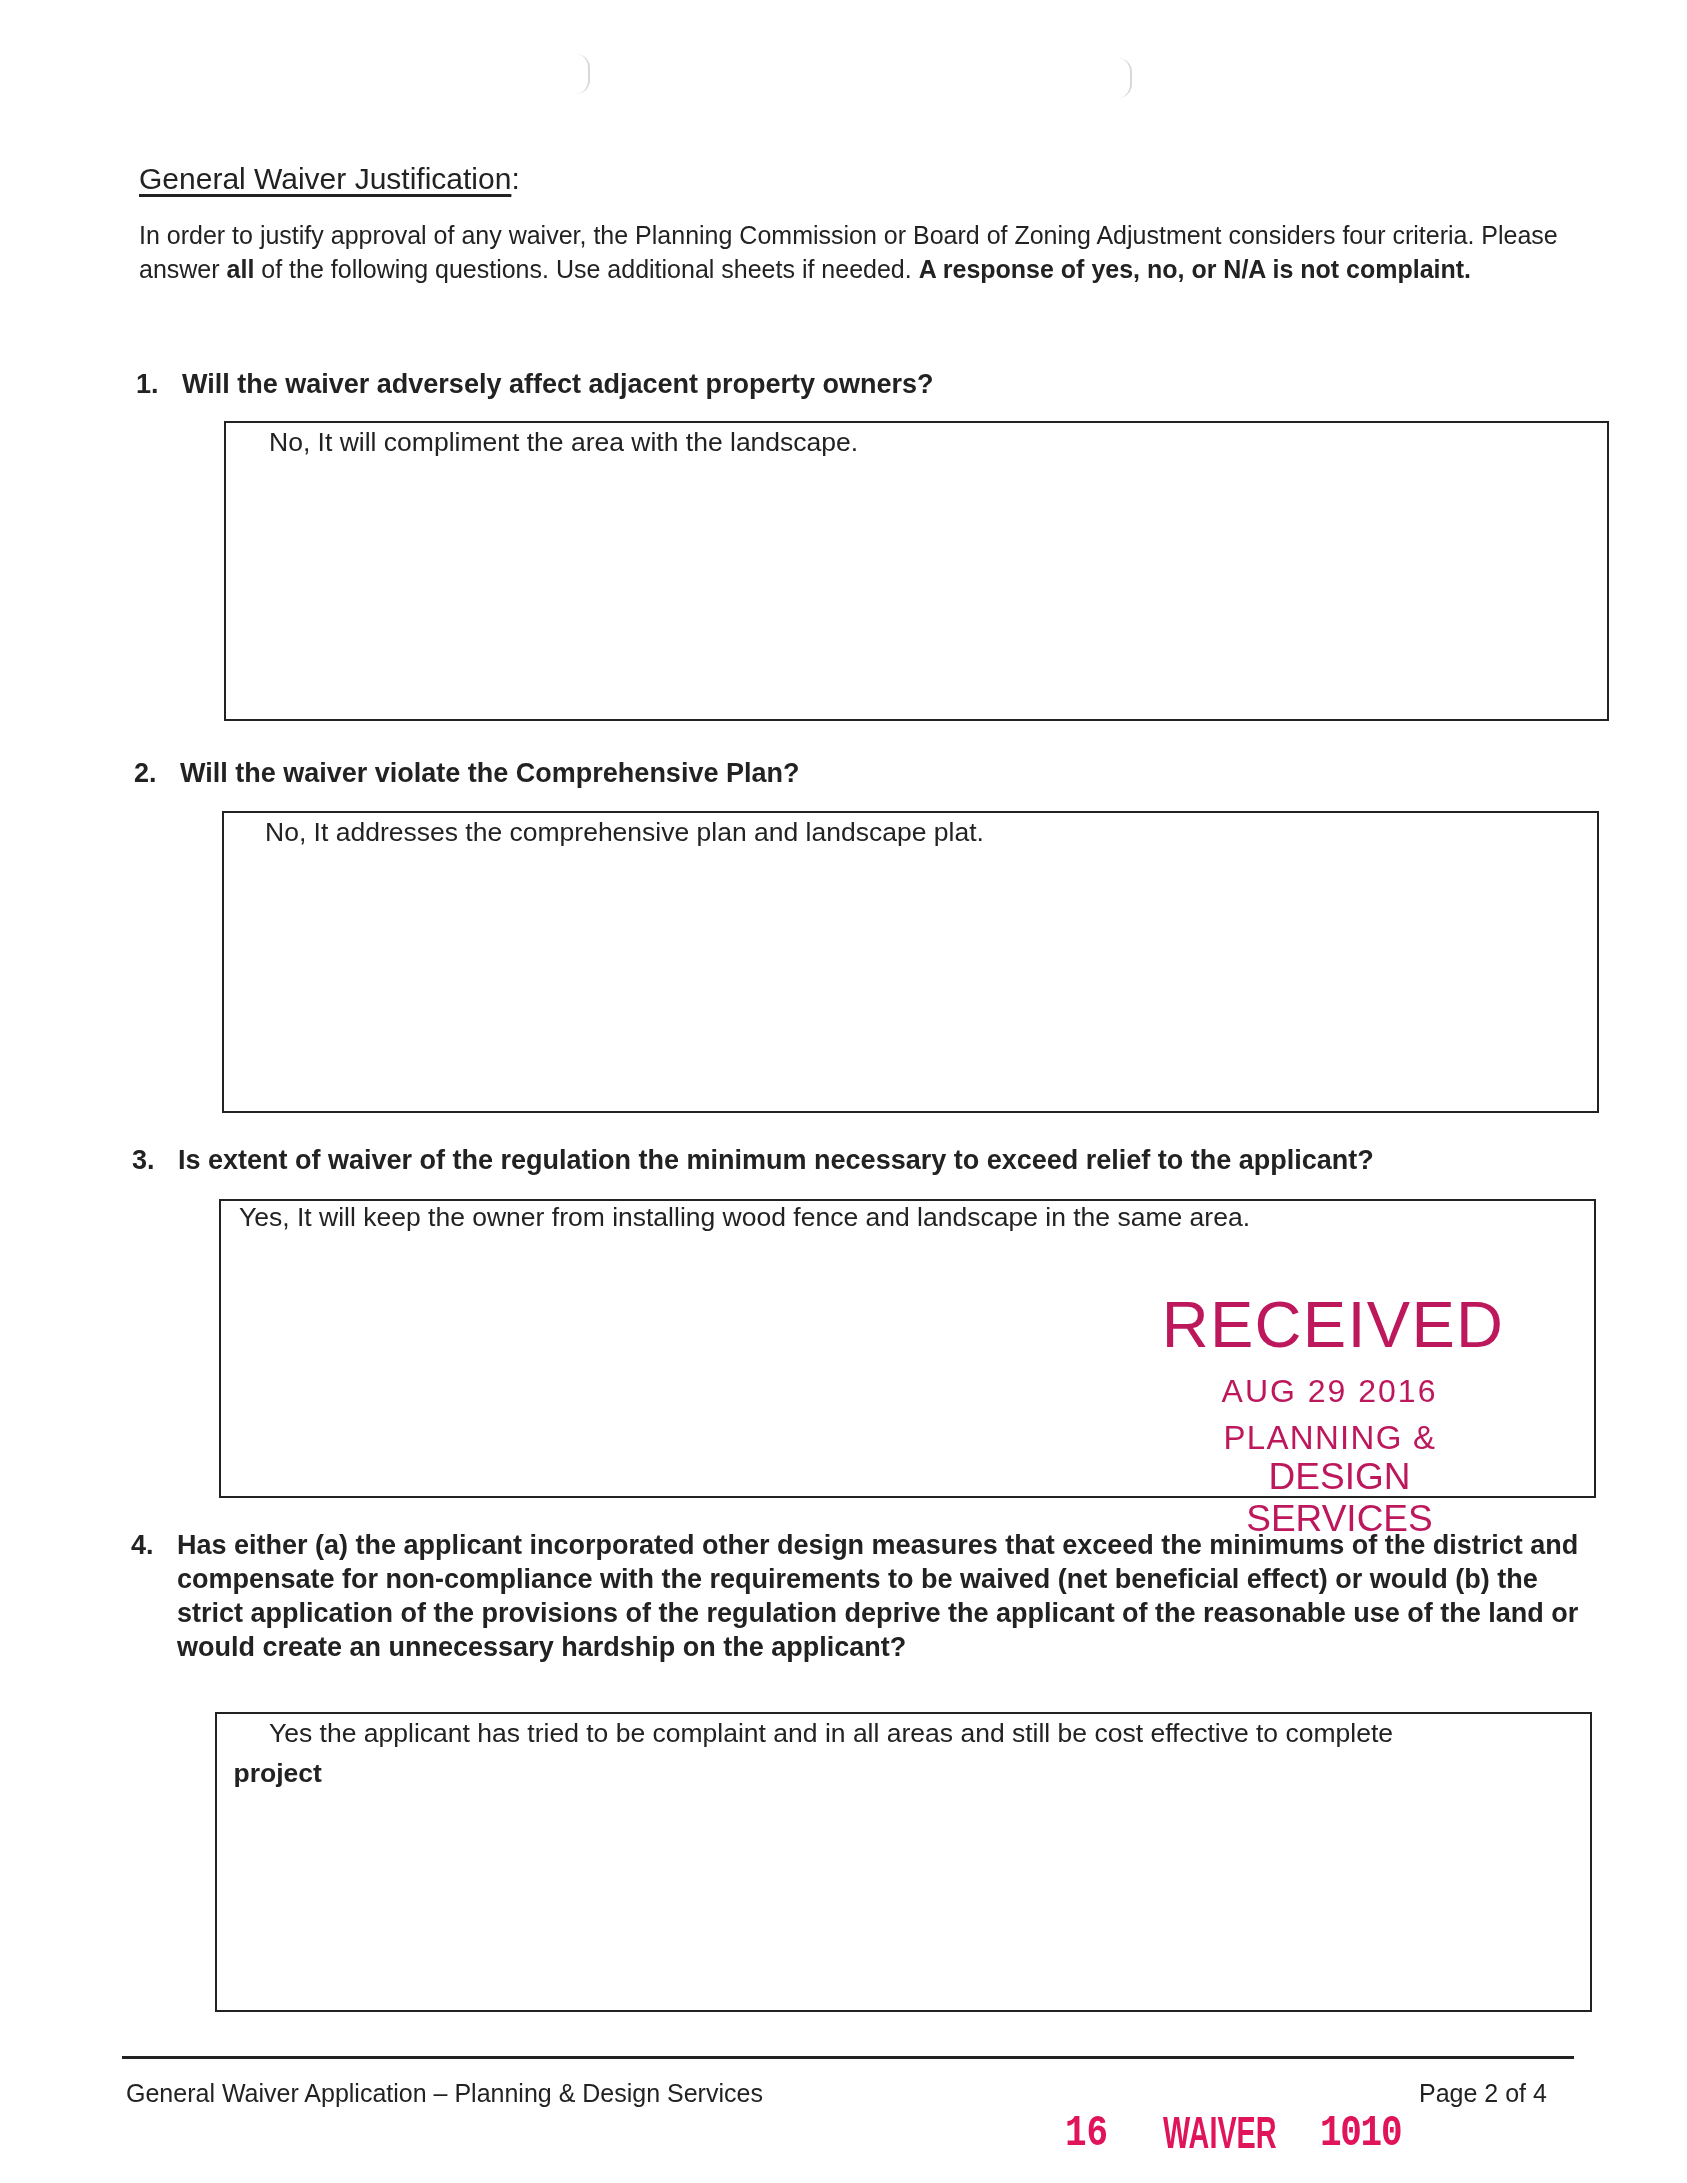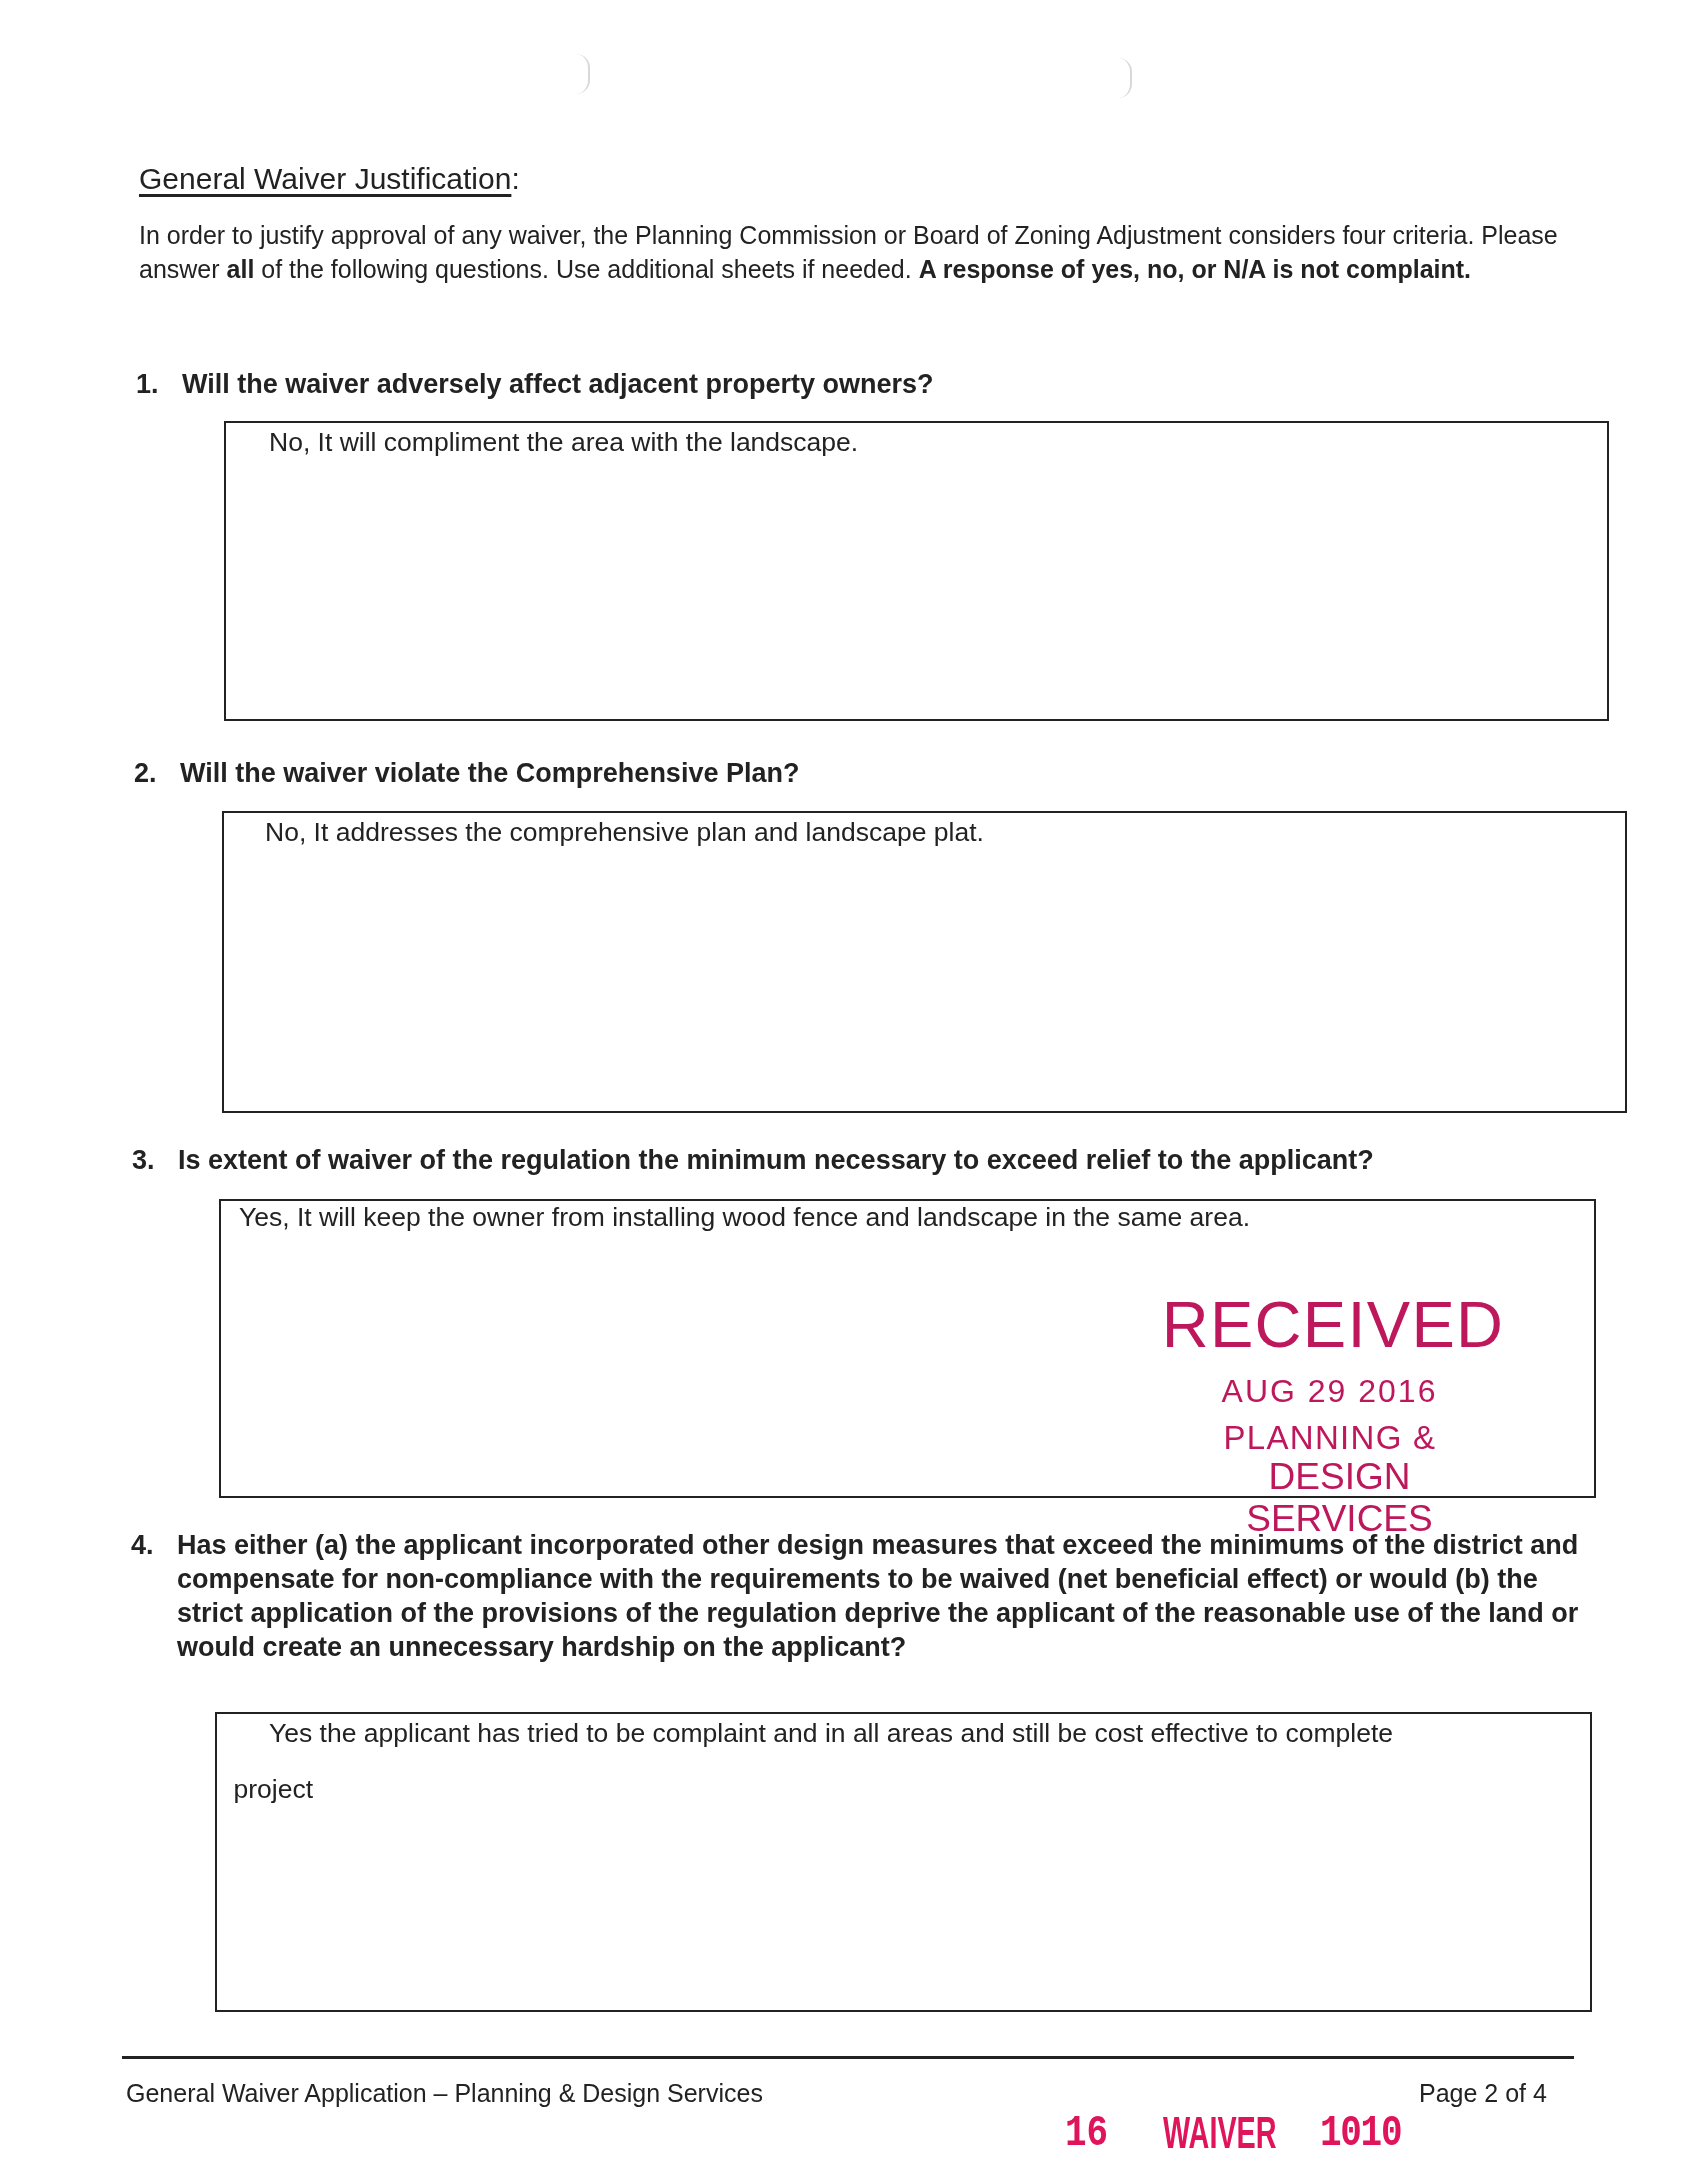--- a/index.html
+++ b/index.html
@@ -37,41 +37,41 @@
 <div class="abs title"><u>General Waiver Justification</u><span>:</span></div>
 
 <div class="abs intro"><span>In order to justify approval of any waiver, the Planning Commission or Board of Zoning Adjustment considers four criteria. Please answer </span><span class="und">all</span><span> of the following questions. Use additional sheets if needed. </span><b>A response of yes, no, or N/A is not complaint.</b></div>
 
 <div class="abs q" style="left:136px; top:367px;"><span class="qnum">1.</span><span>Will the waiver adversely affect adjacent property owners?</span></div>
 <div class="box" style="left:189px; top:421px; width:1381px; height:296px;">
   <div class="ans" style="left:43px; top:0px;">No, It will compliment the area with the landscape.</div>
 </div>
 
 <div class="abs q" style="left:134px; top:756px;"><span class="qnum">2.</span><span>Will the waiver violate the Comprehensive Plan?</span></div>
-<div class="box" style="left:187px; top:811px; width:1373px; height:298px;padding-left:28px;">
+<div class="box" style="left:187px; top:811px; width:1373px; height:298px;">
   <div class="ans" style="left:41px; top:0px;">No, It addresses the comprehensive plan and landscape plat.</div>
 </div>
 
 <div class="abs q" style="left:132px; top:1143px;"><span class="qnum">3.</span><span>Is extent of waiver of the regulation the minimum necessary to exceed relief to the applicant?</span></div>
 <div class="box" style="left:184px; top:1199px; width:1373px; height:295px;">
   <div class="ans" style="left:18px; top:-2.6px;">Yes, It will keep the owner from installing wood fence and landscape in the same area.</div>
 </div>
 
 <div class="stamp stamp-received">RECEIVED</div>
 <div class="stamp stamp-date">AUG 29 2016</div>
 <div class="stamp stamp-planning">PLANNING &amp;</div>
 <div class="stamp stamp-design">DESIGN SERVICES</div>
 
 <div class="abs q" style="left:131px; top:1528px; width:1449px; display:flex;">
   <span class="qnum" style="flex:none;">4.</span>
   <span style="flex:1;">Has either (a) the applicant incorporated other design measures that exceed the minimums of the district and compensate for non-compliance with the requirements to be waived (net beneficial effect) or would (b) the strict application of the provisions of the regulation deprive the applicant of the reasonable use of the land or would create an unnecessary hardship on the applicant?</span>
 </div>
 <div class="box" style="left:180px; top:1712px; width:1373px; height:296px;">
   <div class="ans" style="left:52px; top:0px; white-space:nowrap;">Yes the applicant has tried to be complaint and in all areas and still be cost effective to complete</div>
-  <div class="ans" style="left:16.5px; top:56px;">project</div>
+  <div class="ans" style="left:16.5px; top:40px;font-weight:bold;">project</div>
 </div>
 
 <div class="rule"></div>
 <div class="abs footer-left">General Waiver Application – Planning &amp; Design Services</div>
 <div class="abs footer-right">Page 2 of 4</div>
 
 <div class="redstamp" style="left:1065px;">16</div>
 <div class="redstamp" style="left:1163px; font-family:'Liberation Sans', sans-serif; transform:scaleX(0.8) scaleY(1.25);">WAIVER</div>
 <div class="redstamp" style="left:1320px; letter-spacing:-1.3px;">1010</div>
 

